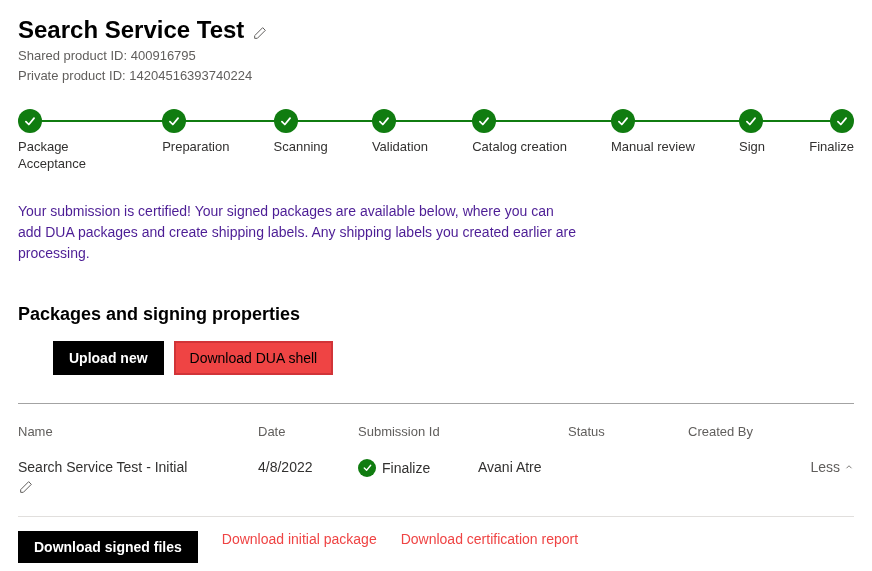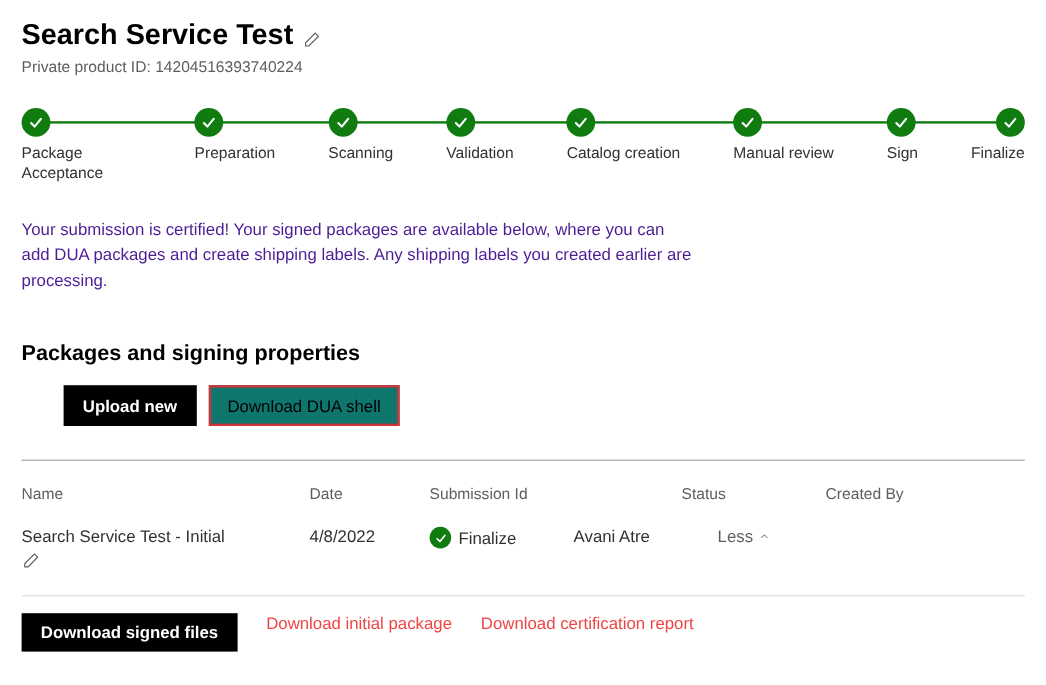--- a/index.html
+++ b/index.html
@@ -40,34 +40,34 @@
     .status-text { font-size: 14px; color: #4c1d95; line-height: 1.5; max-width: 560px; margin-bottom: 40px; }
 
     .section-title { font-size: 18px; font-weight: 700; color: #000; margin-bottom: 16px; }
 
     .actions-row { display: flex; gap: 10px; margin-bottom: 28px; padding-left: 35px; }
     .btn-dark {
       background: #000; color: #fff; border: none; padding: 8px 16px;
       font-size: 14px; font-weight: 600; cursor: pointer; font-family: inherit;
     }
     .btn-outline-highlight {
-      background: #0f766e; color: #000; border: 2px solid #d13438;
+      background: #ef4444; color: #000; border: 2px solid #d13438;
       padding: 7px 14px; font-size: 14px; font-weight: 400; cursor: pointer; font-family: inherit;
     }
 
     .table-wrap { border-top: 1px solid #a3a3a3; padding-top: 10px; }
     .table-header, .table-row { display: flex; align-items: flex-start; padding: 10px 0; }
     .table-header { color: #605e5c; font-size: 13px; }
     .table-row { font-size: 14px; }
     .col-name { width: 240px; padding-right: 12px; }
     .col-date { width: 100px; }
     .col-sub  { width: 210px; }
     .col-status { width: 120px; display: flex; align-items: center; gap: 6px; }
     .col-created { width: 120px; }
-    .col-toggle { flex: 1; text-align: right; color: #605e5c; display: flex; align-items: center; gap: 4px; }
+    .col-toggle { flex: 1; text-align: right; color: #605e5c; display: flex; justify-content: flex-end; align-items: center; gap: 4px; }
     .status-badge { display: inline-flex; align-items: center; gap: 6px; }
     .status-circle { width: 18px; height: 18px; border-radius: 50%; background: #107c10; display: flex; align-items: center; justify-content: center; }
     .status-circle svg { width: 11px; height: 11px; stroke: #fff; stroke-width: 3; fill: none; stroke-linecap: round; stroke-linejoin: round; }
 
     .bottom-actions { display: flex; align-items: flex-start; gap: 24px; margin-top: 8px; border-top: 1px solid #e1dfdd; padding-top: 14px; }
     .link-btn { background: none; border: none; color: #ef4444; font-size: 14px; font-weight: 400; cursor: pointer; font-family: inherit; padding: 0; }
     .chevron svg { width: 10px; height: 10px; stroke: #605e5c; stroke-width: 2; fill: none; }
     .name-cell { display: flex; flex-direction: column; gap: 4px; }
   </style>
 </head>
@@ -75,20 +75,23 @@
 
 <div class="header-row">
   <h1 class="page-title">Search Service Test</h1>
   <span class="edit-icon">
     <svg viewBox="0 0 24 24">
         <path d="M4 20 L4 16 L16 4 L20 8 L8 20 Z"></path>
       </svg>
   </span>
 </div>
 <div class="product-ids">
+  <div class="product-id">
+    <span>Shared product ID: </span><span>400916795</span>
+  </div>
   <div class="product-id">
     <span>Private product ID: </span><span>14204516393740224</span>
   </div>
 </div>
 
 <div class="progress">
   <div class="step">
     <span class="step-circle">
         <svg viewBox="0 0 24 24">
           <polyline points="5 13 10 18 19 7"></polyline>

